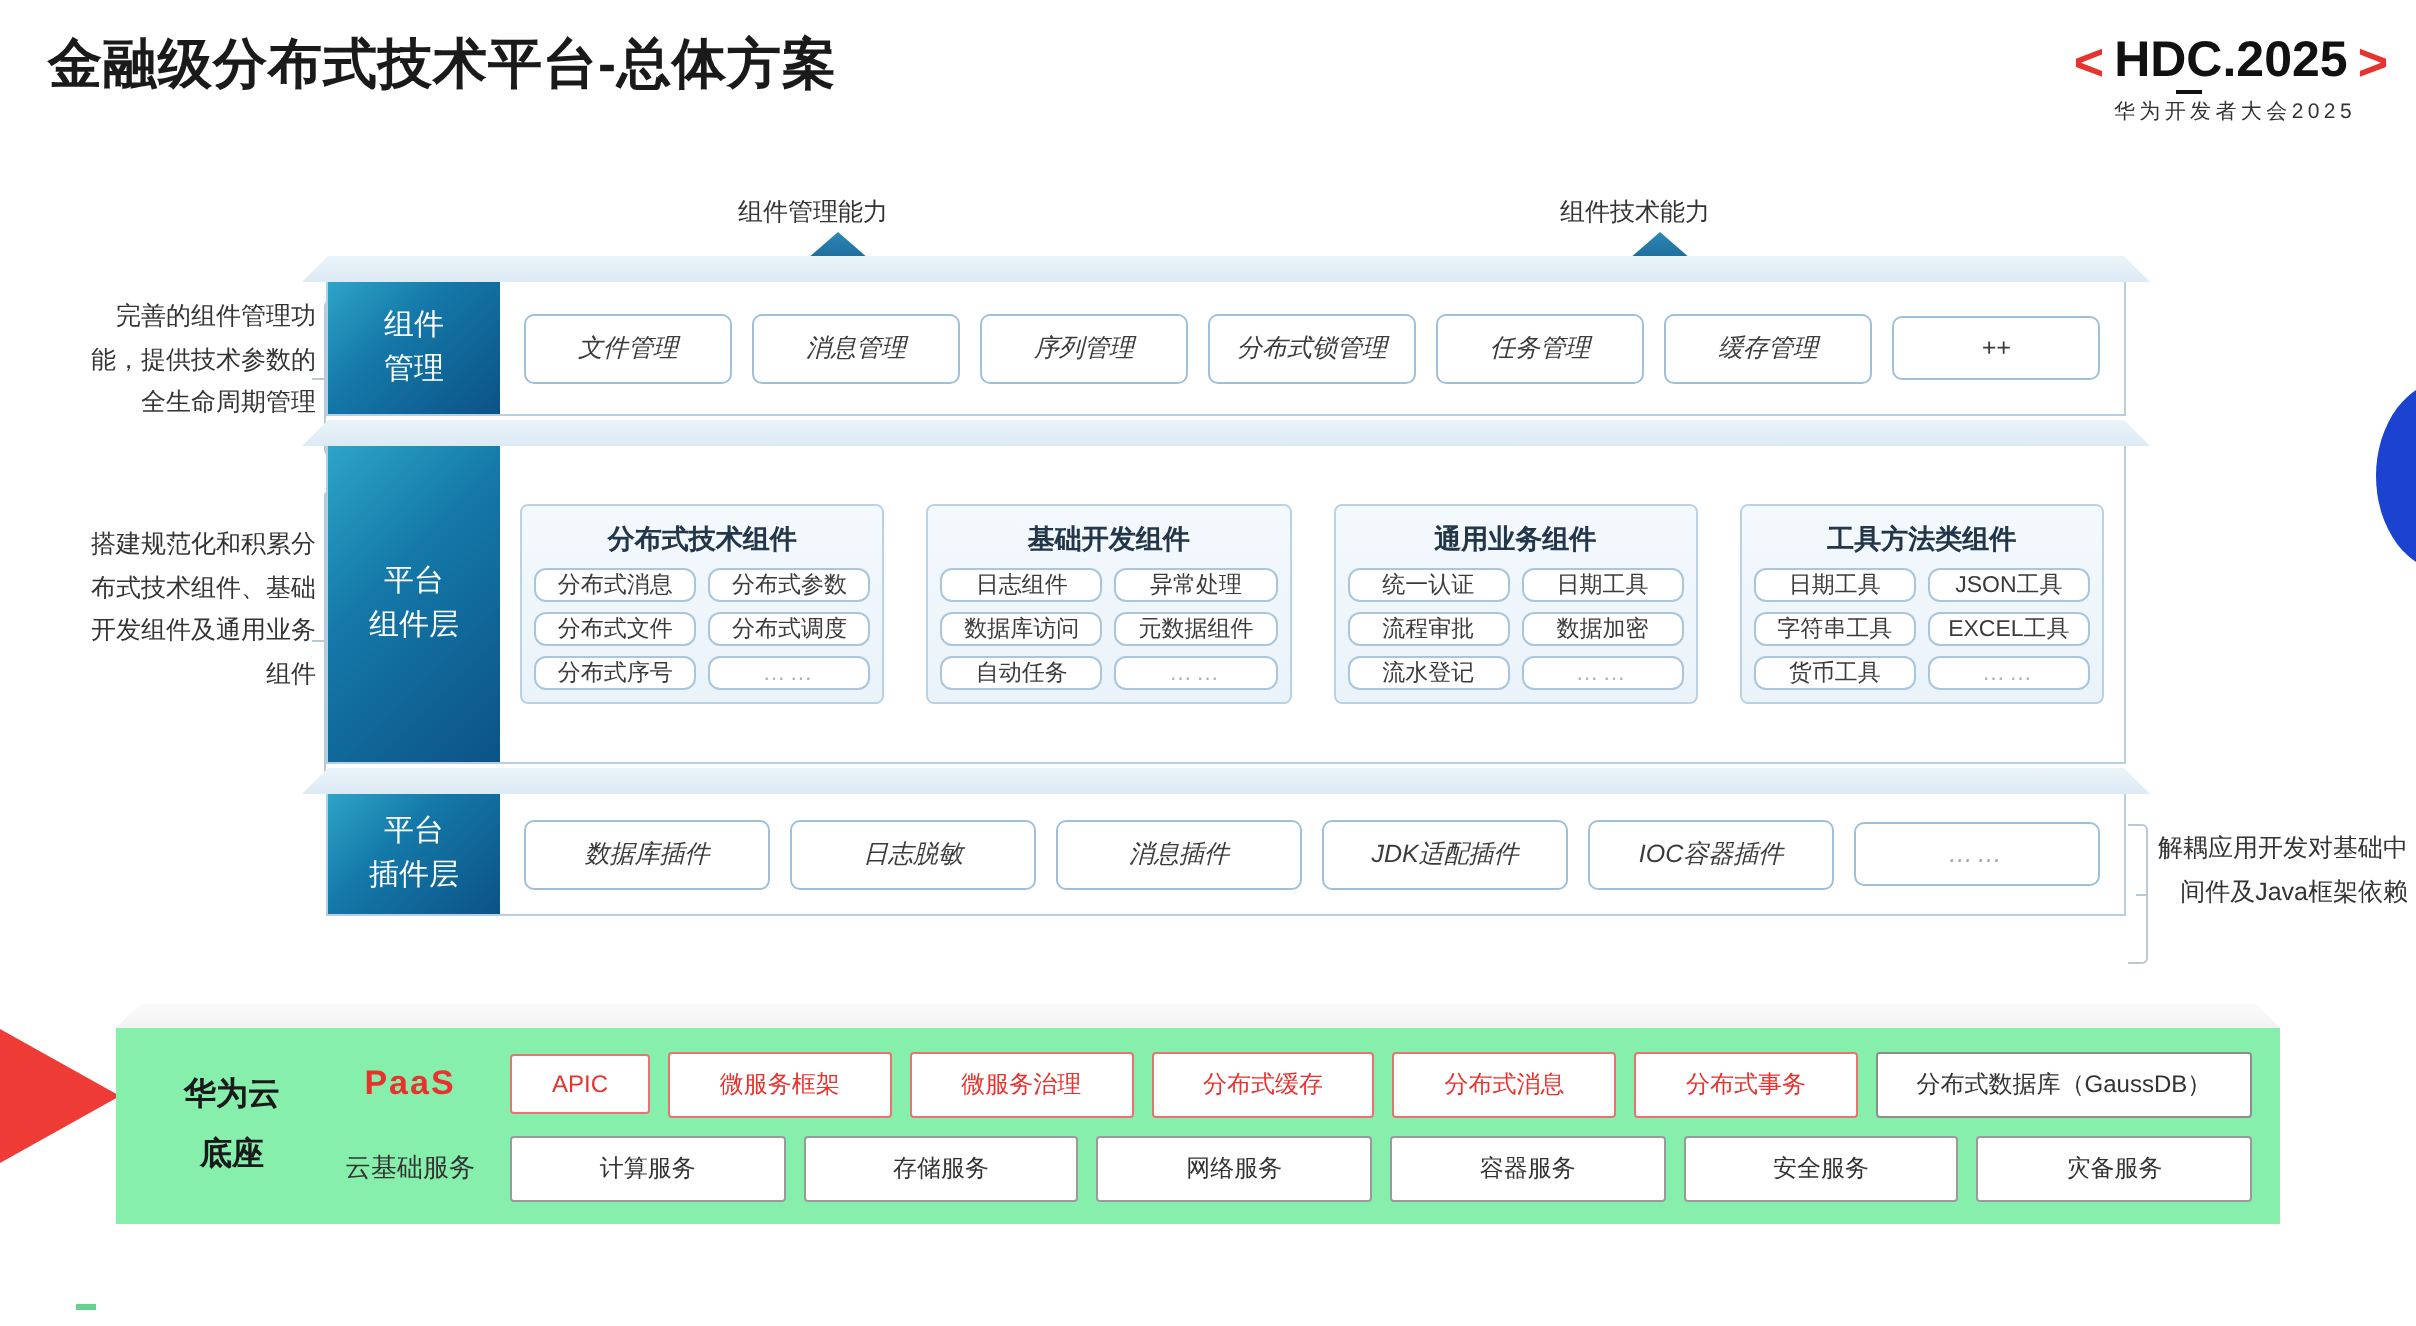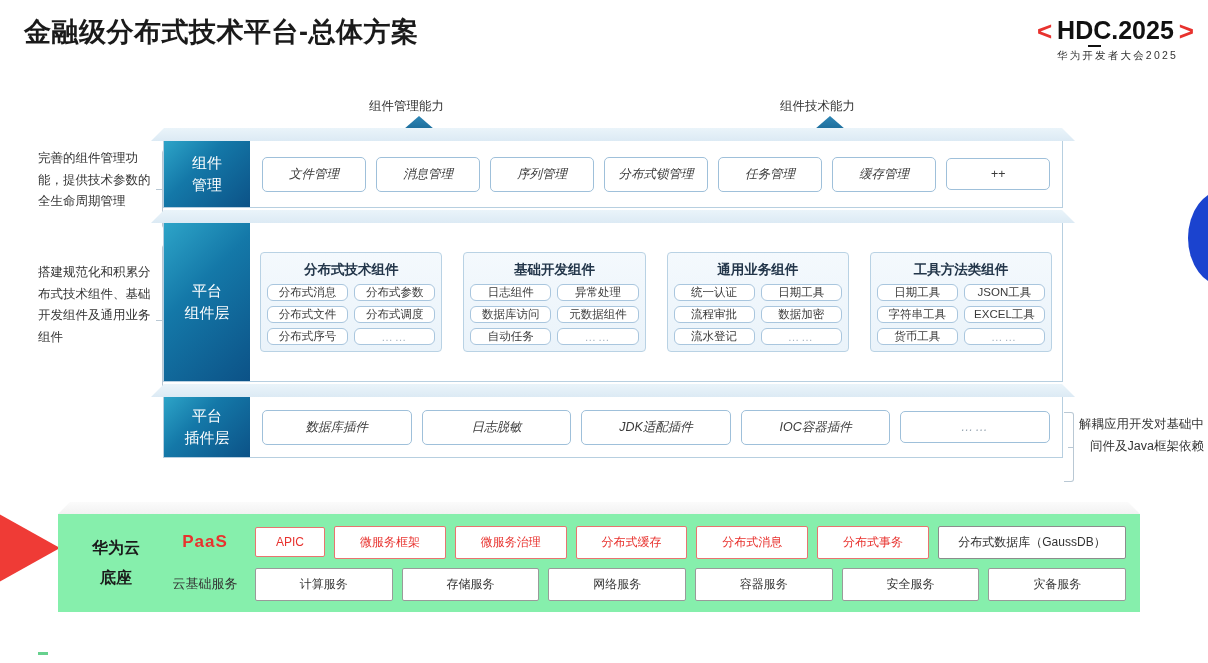--- a/index.html
+++ b/index.html
@@ -119,21 +119,21 @@
     border:1px solid #a9c6de; border-radius:6px; white-space:nowrap;
   }
   .cell.dots { color:#a8b4c0; letter-spacing:2px; }
 
   
   #row-plugin { margin-top: 14px; height: 62px; }
 
   
   .side-note {
     position:absolute; font-size:12.5px; line-height:1.72; color:#333;
-    text-align:left; width:120px;
+    text-align:right; width:120px;
   }
   .side-note.right { text-align:right; width:128px; }
 
   
   .bracket {
     position:absolute; border:1px solid #b9c8d4; border-right:none;
     border-radius: 3px 0 0 3px; width: 10px;
   }
   .bracket.r { border:1px solid #b9c8d4; border-left:none; border-radius:0 3px 3px 0; }
   .bracket-nub { position:absolute; width:6px; height:1px; background:#b9c8d4; }
@@ -290,20 +290,21 @@
     </div>
 
     <div class="layer-card" id="row-plugin">
       <div class="layer-tag">
         <span>平台</span>
         <span>插件层</span>
       </div>
       <div class="layer-body">
         <div class="pill">数据库插件</div>
         <div class="pill">日志脱敏</div>
+        <div class="pill">消息插件</div>
         <div class="pill">JDK适配插件</div>
         <div class="pill">IOC容器插件</div>
         <div class="pill dots">……</div>
       </div>
     </div>
 
   </div>
 
   <div class="base-wrap">
     <div class="base-top"></div>

